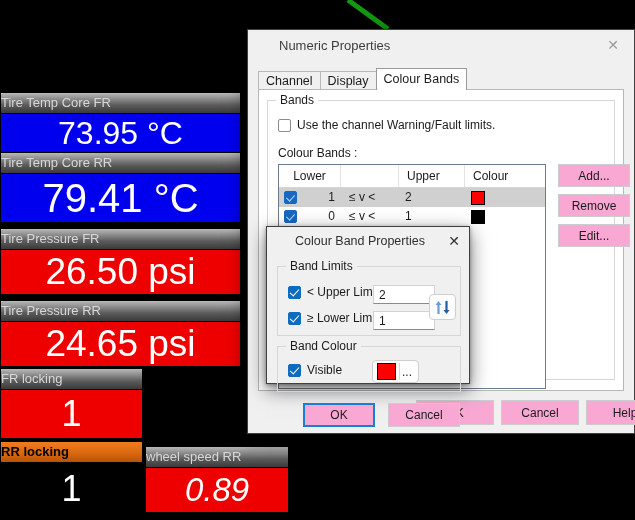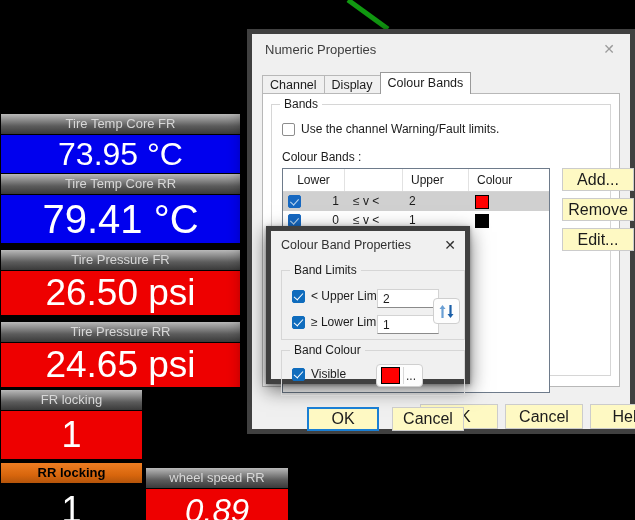--- a/index.html
+++ b/index.html
@@ -12,29 +12,27 @@
   }
   #root { position: relative; width: 635px; height: 520px; background: #000; }
 
   
   #dashboard { position: absolute; inset: 0; background: #000; }
 
   .widget { position: absolute; box-sizing: border-box; }
   .widget .wtitle {
     height: 20px;
     line-height: 20px;
-    text-align: center;
     font-size: 13px;
     color: #d8d8d8;
     background: linear-gradient(to bottom, #b9b9b9 0%, #8e8e8e 28%, #5c5c5c 60%, #3a3a3a 100%);
     border: 1px solid #000;
     border-bottom: none;
     overflow: hidden;
     white-space: nowrap;
-    margin-top: 21px;
   }
   .widget.alert .wtitle {
     background: linear-gradient(to bottom, #ee7d22 0%, #d8660d 60%, #b4540a 100%);
     color: #000;
     font-weight: bold;
   }
   .widget .wvalue {
     text-align: center;
     color: #ffffff;
     border: 1px solid #000;
@@ -46,25 +44,26 @@
     font-weight: 400;
   }
   .wvalue.blue { background: #0000ee; }
   .wvalue.red  { background: #ee0000; }
   .wvalue.black{ background: #000000; }
 
   
   .dialog {
     position: absolute;
     background: #f0f0f0;
-    border: 5px solid #404040;
+    border: 1px solid #404040;
     box-shadow: 0 6px 18px rgba(0,0,0,0.55), 0 1px 4px rgba(0,0,0,0.35);
     box-sizing: border-box;
     font-size: 12px;
     color: #1b1b1b;
+    padding-left: 18px;
   }
   .dlg-titlebar {
     height: 30px;
     display: flex;
     align-items: center;
     background: #f0f0f0;
   }
   .dlg-title {
     font-size: 13px;
     color: #3d3d3d;
@@ -211,24 +210,24 @@
   .swatch {
     width: 14px; height: 14px;
     border: 1px solid #000;
     box-sizing: border-box;
   }
 
   
   .btn {
     position: absolute;
     box-sizing: border-box;
-    background: #fef9c3;
+    background: #f9a8d4;
     border: 1px solid #cccccc;
     border-radius: 0;
-    font-size: 16px;
+    font-size: 12px;
     color: #1b1b1b;
     display: flex;
     align-items: center;
     justify-content: center;
     white-space: nowrap;
   }
   .btn.focus { border: 2px solid #1a7fd4; }
 
   
   .txtinput {

